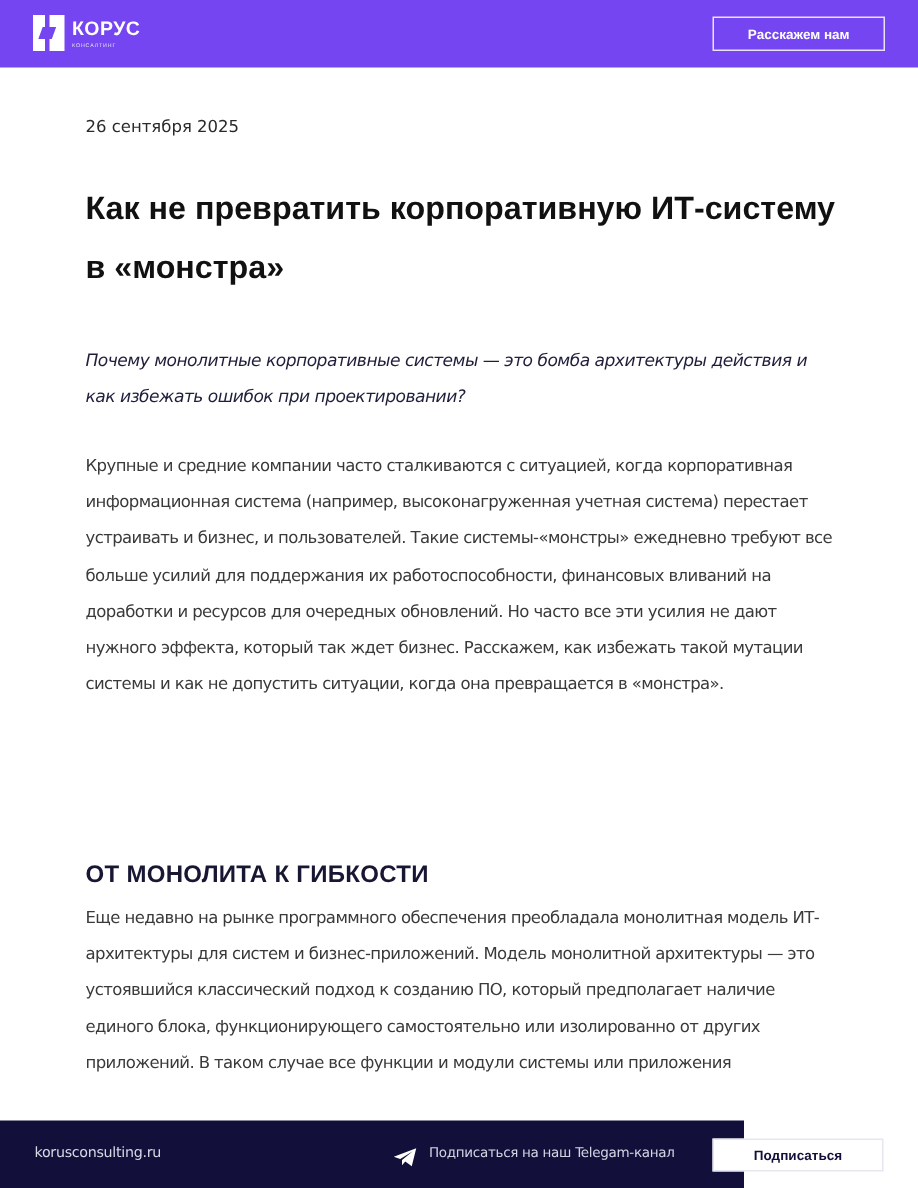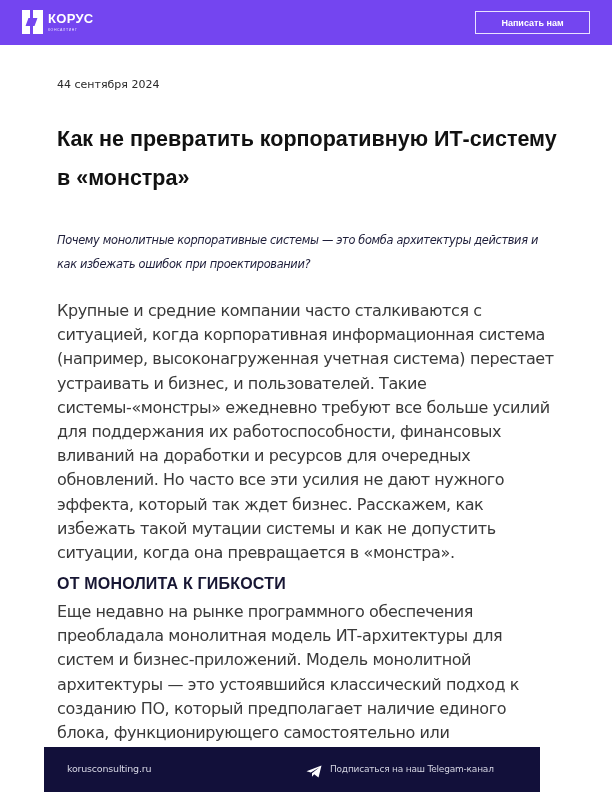--- a/index.html
+++ b/index.html
@@ -32,36 +32,35 @@
       font-family: "Liberation Sans", sans-serif; font-weight: bold; font-size: 21.5px; line-height: 39px;
       color: #111111;
     }
     .lead {
       position: absolute; left: 57px; top: 228px; width: 500px;
       font-family: "DejaVu Sans", sans-serif; font-style: italic; font-size: 11.4px; line-height: 24px;
       color: #1e1e3a; letter-spacing: -0.35px;
     }
     .para {
       position: absolute; left: 57px; width: 505px;
-      font-family: "DejaVu Sans", sans-serif; font-size: 16px; line-height: 24.2px;
+      font-family: "DejaVu Sans", sans-serif; font-size: 11px; line-height: 24.2px;
       color: #3a3a3a; letter-spacing: -0.4px;
     }
     .para1 { top: 299px; }
     .h2 {
       position: absolute; left: 57px; top: 527px;
       font-family: "Liberation Sans", sans-serif; font-weight: bold; font-size: 16px; color: #171633;
       letter-spacing: 0.2px;
       margin-top: 48px;
     }
     .para2 { top: 600px; }
 
     .footer {
       position: absolute; left: 0; top: 747px; width: 496px; height: 45px;
       background: #12103a;
-      margin-left: 44px;
     }
     .footer-link {
       position: absolute; left: 23px; top: 16px;
       font-size: 9.5px; color: #d8d8e6; letter-spacing: -0.2px;
     }
     .tg-icon { position: absolute; left: 262px; top: 16px; width: 16px; height: 13px; }
     .tg-text { position: absolute; left: 286px; top: 17px; font-size: 9px; color: #d4d4e2; letter-spacing: -0.2px; }
     .footer-btn {
       position: absolute; left: 475px; top: 12px; width: 114px; height: 22px;
       border: 1px solid #e6e6f0; background: #ffffff;
@@ -77,31 +76,32 @@
     <div class="logo-mark">
       <div class="bar-l"></div>
       <div class="bar-r"></div>
       <div class="notch"></div>
     </div>
     <div class="logo-text">
       <span class="logo-name">КОРУС</span>
       <span class="logo-sub">КОНСАЛТИНГ</span>
     </div>
   </div>
-  <div class="header-btn">Написать нам</div>
+  <div class="header-btn">Расскажем нам</div>
 </div>
 
-<div class="date">44 сентября 2024</div>
+<div class="date">26 сентября 2025</div>
 <h1 class="title">Как не превратить корпоративную ИТ-систему в «монстра»</h1>
 <p class="lead">Почему монолитные корпоративные системы — это бомба архитектуры действия и как избежать ошибок при проектировании?</p>
 <p class="para para1">Крупные и средние компании часто сталкиваются с ситуацией, когда корпоративная информационная система (например, высоконагруженная учетная система) перестает устраивать и бизнес, и пользователей. Такие системы-«монстры» ежедневно требуют все больше усилий для поддержания их работоспособности, финансовых вливаний на доработки и ресурсов для очередных обновлений. Но часто все эти усилия не дают нужного эффекта, который так ждет бизнес. Расскажем, как избежать такой мутации системы и как не допустить ситуации, когда она превращается в «монстра».</p>
 <h2 class="h2">ОТ МОНОЛИТА К ГИБКОСТИ</h2>
 <p class="para para2">Еще недавно на рынке программного обеспечения преобладала монолитная модель ИТ-архитектуры для систем и бизнес-приложений. Модель монолитной архитектуры — это устоявшийся классический подход к созданию ПО, который предполагает наличие единого блока, функционирующего самостоятельно или изолированно от других приложений. В таком случае все функции и модули системы или приложения</p>
 
 <div class="footer">
   <span class="footer-link">korusconsulting.ru</span>
   <span class="tg-icon">
     <svg width="16" height="13" viewBox="0 0 16 13">
       <path d="M0.5 6.2 L15.5 0.5 L12.5 12.5 L8.2 9.3 L6 11.8 L6 8.3 L13.2 2.5 L4.8 7.6 Z" fill="#ffffff"></path>
     </svg>
   </span>
   <span class="tg-text">Подписаться на наш Telegam-канал</span>
+  <div class="footer-btn">Подписаться</div>
 </div>
 
 </body></html>

